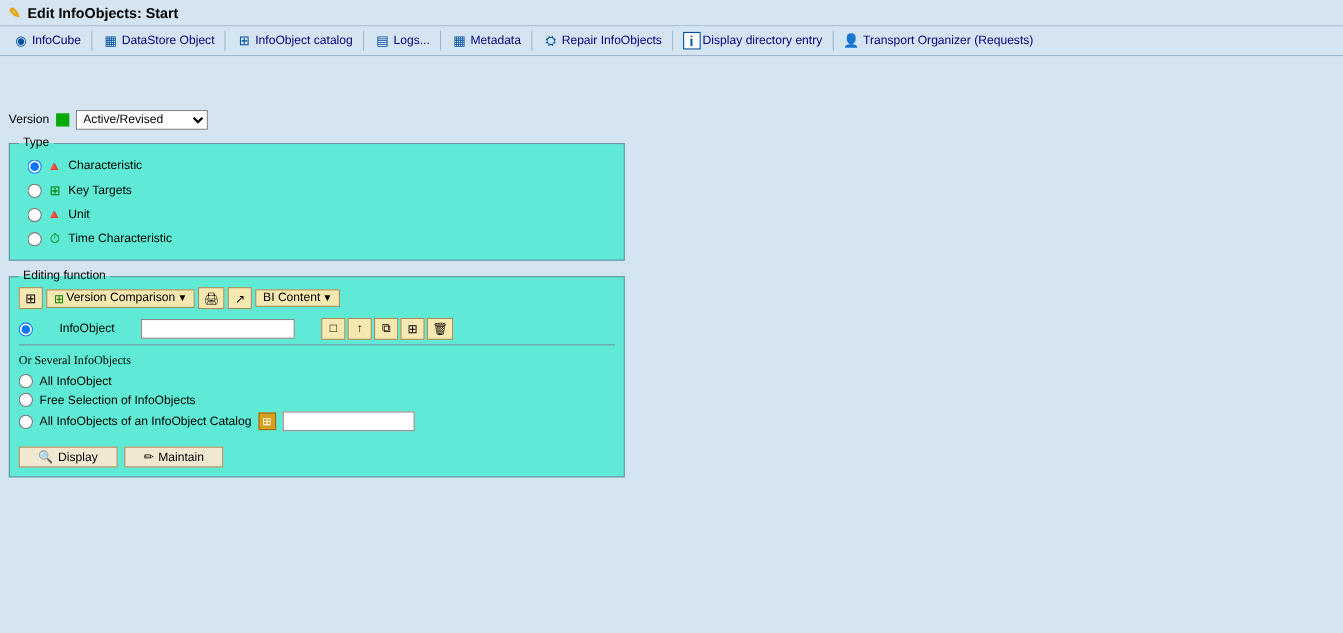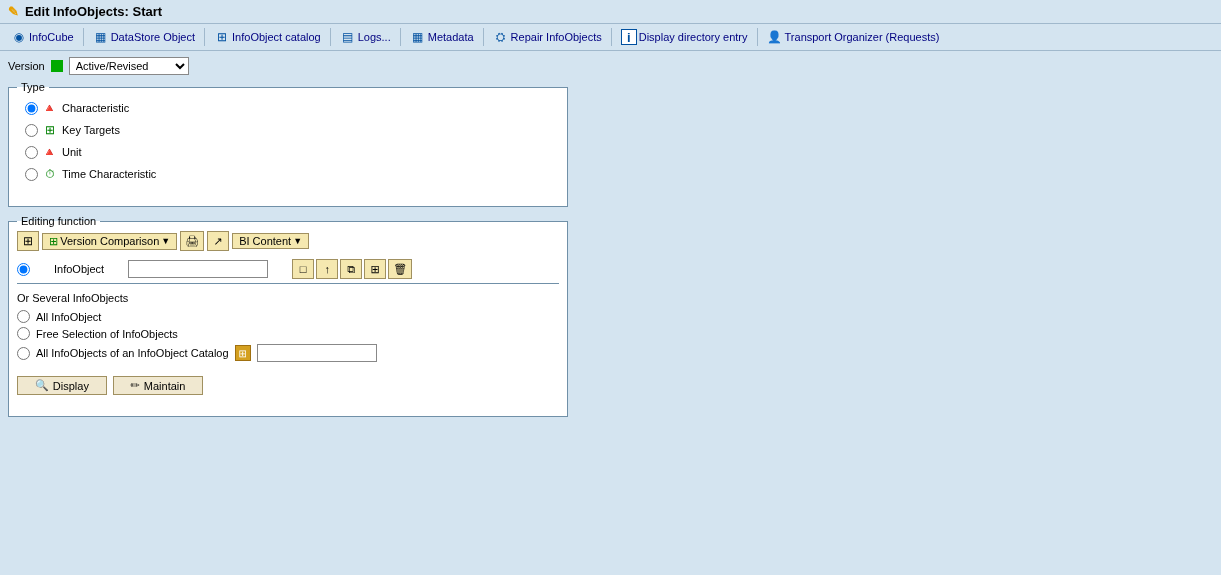--- a/index.html
+++ b/index.html
@@ -54,40 +54,41 @@
       margin: 0 2px;
     }
     .main-content {
       padding: 6px 8px;
     }
     .version-row {
       display: flex;
       align-items: center;
       gap: 6px;
       margin-bottom: 6px;
+      margin-top: 43px;
     }
     .version-indicator {
       width: 12px;
       height: 12px;
       background: #00aa00;
       display: inline-block;
     }
     .version-select {
       font-size: 11px;
       padding: 1px 2px;
       border: 1px solid #888;
       background: white;
       min-width: 120px;
     }
     .fieldset-style {
       border: 1px solid #7090a8;
-      background: #ffffff;
+      background: #5eead4;
       margin-bottom: 8px;
       max-width: 560px;
-      padding: 4px 8px 21px 8px;
+      padding: 4px 8px 8px 8px;
       position: relative;
     }
     .fieldset-style legend {
       font-size: 11px;
       padding: 0 4px;
     }
     .radio-row {
       display: flex;
       align-items: center;
       gap: 4px;
@@ -156,20 +157,21 @@
       border: none;
       border-top: 1px solid #7090a8;
       margin: 4px 0;
     }
     .several-section {
       margin-top: 8px;
     }
     .several-title {
       font-size: 11px;
       margin-bottom: 4px;
+      font-family: Liberation Serif, serif;
     }
     .text-input-field {
       width: 120px;
       height: 18px;
       border: 1px solid #888;
       background: white;
       font-size: 11px;
       padding: 1px 2px;
     }
     .option-row {

